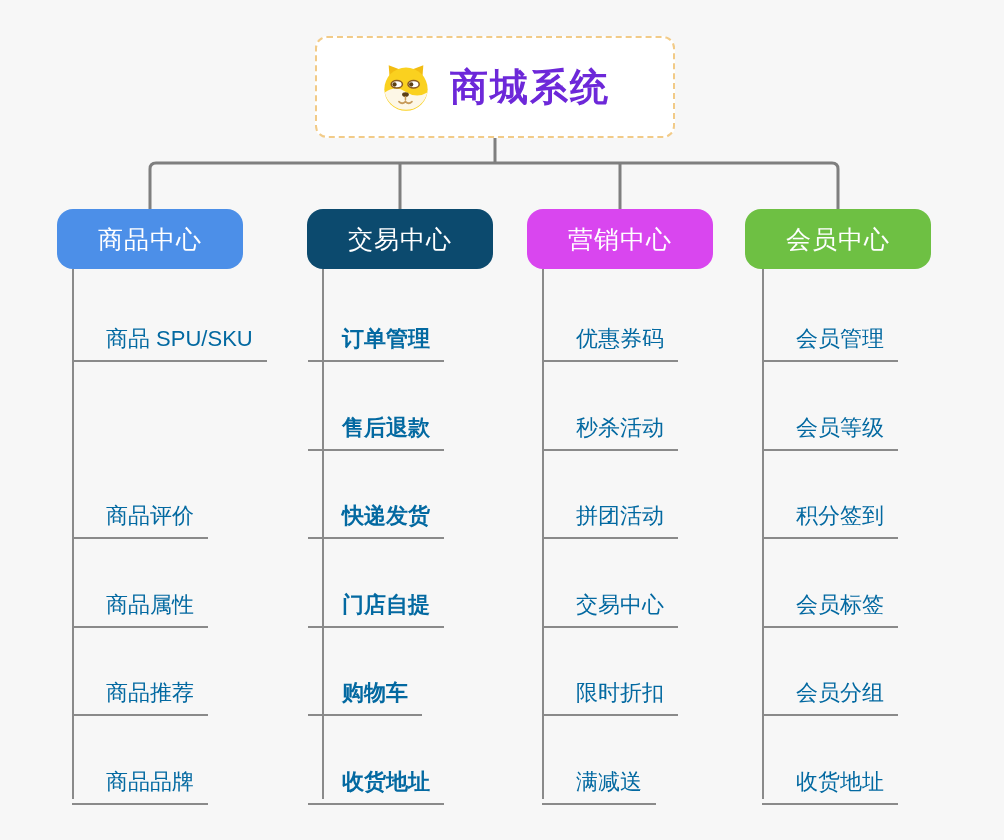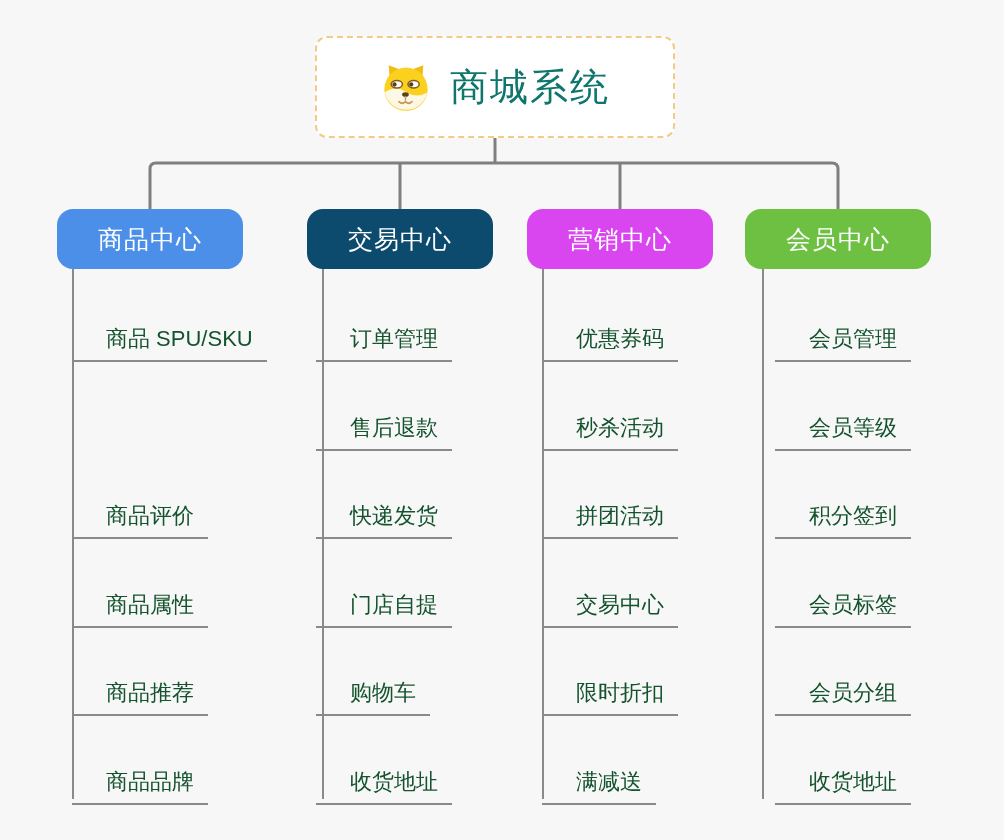--- a/index.html
+++ b/index.html
@@ -16,21 +16,21 @@
 
   
   .root-node{
     position:absolute;left:315px;top:36px;width:360px;height:102px;
     background:#FFFFFF;border:2px dashed #F2CB88;border-radius:12px;
     box-sizing:border-box;
     display:flex;align-items:center;justify-content:center;gap:18px;
     z-index:2;
   }
   .root-title{
-    font-size:38px;font-weight:400;color:#0f766e;letter-spacing:2px;white-space:nowrap;
+    font-size:38px;font-weight:700;color:#6d28d9;letter-spacing:2px;white-space:nowrap;
   }
   .doge{width:52px;height:52px;flex:0 0 auto;}
 
   
   .branch-box{
     position:absolute;top:209px;width:186px;height:60px;border-radius:16px;
     display:flex;align-items:center;justify-content:center;
     color:#FFFFFF;font-size:25px;font-weight:500;letter-spacing:1px;
     z-index:2;white-space:nowrap;
   }
@@ -47,27 +47,27 @@
   .trunk.c1{left:322px;}
   .trunk.c2{left:542px;}
   .trunk.c3{left:762px;}
 
   
   .leaf{
     position:absolute;height:36px;
     display:flex;align-items:flex-end;
     padding:0 14px 6px 34px;
     border-bottom:2px solid #8A8A8A;
-    font-size:22px;color:#14532d;white-space:nowrap;
+    font-size:22px;color:#0369a1;white-space:nowrap;
     z-index:1;box-sizing:content-box;width:max-content;
   }
   .leaf.c0{left:72px;}
-  .leaf.c1{left:316px;}
+  .leaf.c1{left:308px;font-weight:bold;}
   .leaf.c2{left:542px;}
-  .leaf.c3{left:762px;margin-left:13px;}
+  .leaf.c3{left:762px;}
   .leaf.r0{top:318px;}
   .leaf.r1{top:407px;}
   .leaf.r2{top:495px;}
   .leaf.r3{top:584px;}
   .leaf.r4{top:672px;}
   .leaf.r5{top:761px;}
 </style>
 </head>
 <body>
 

